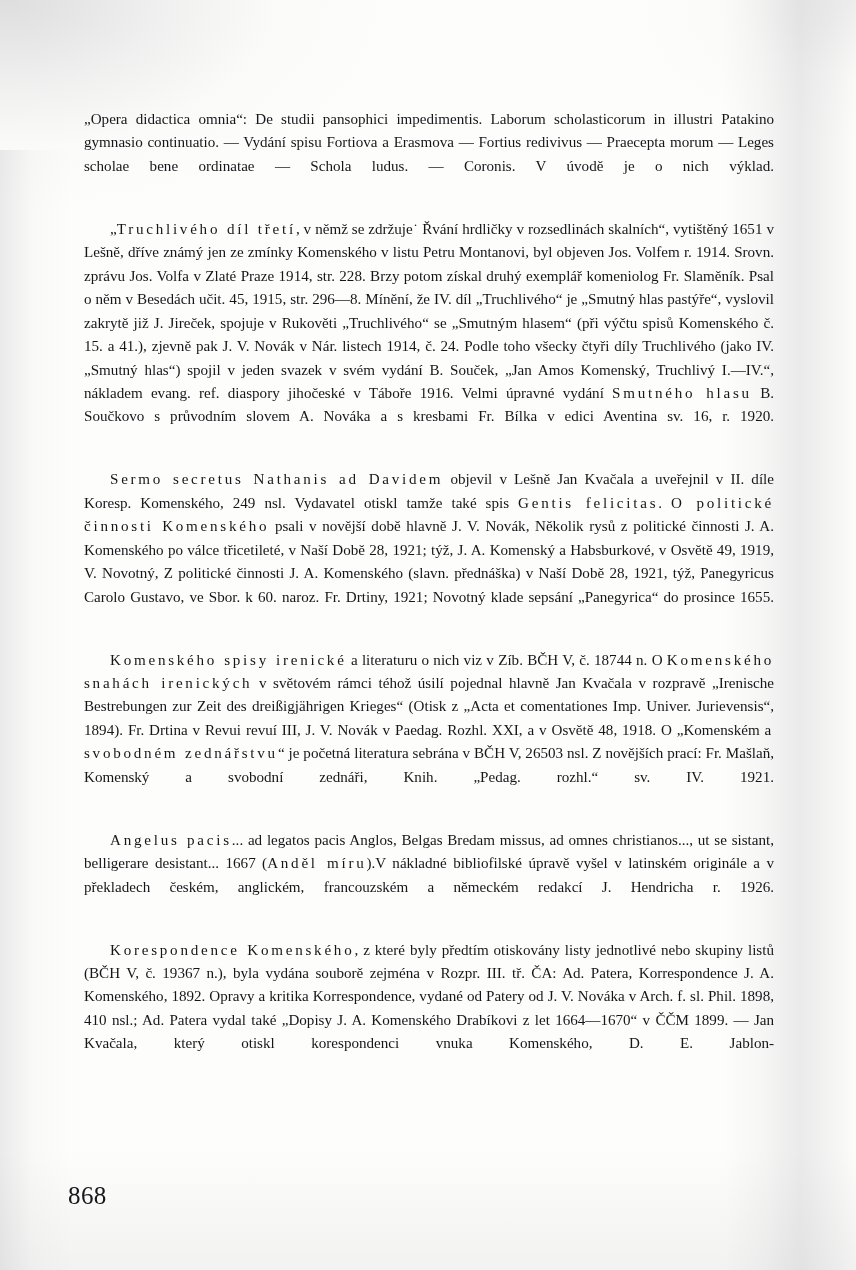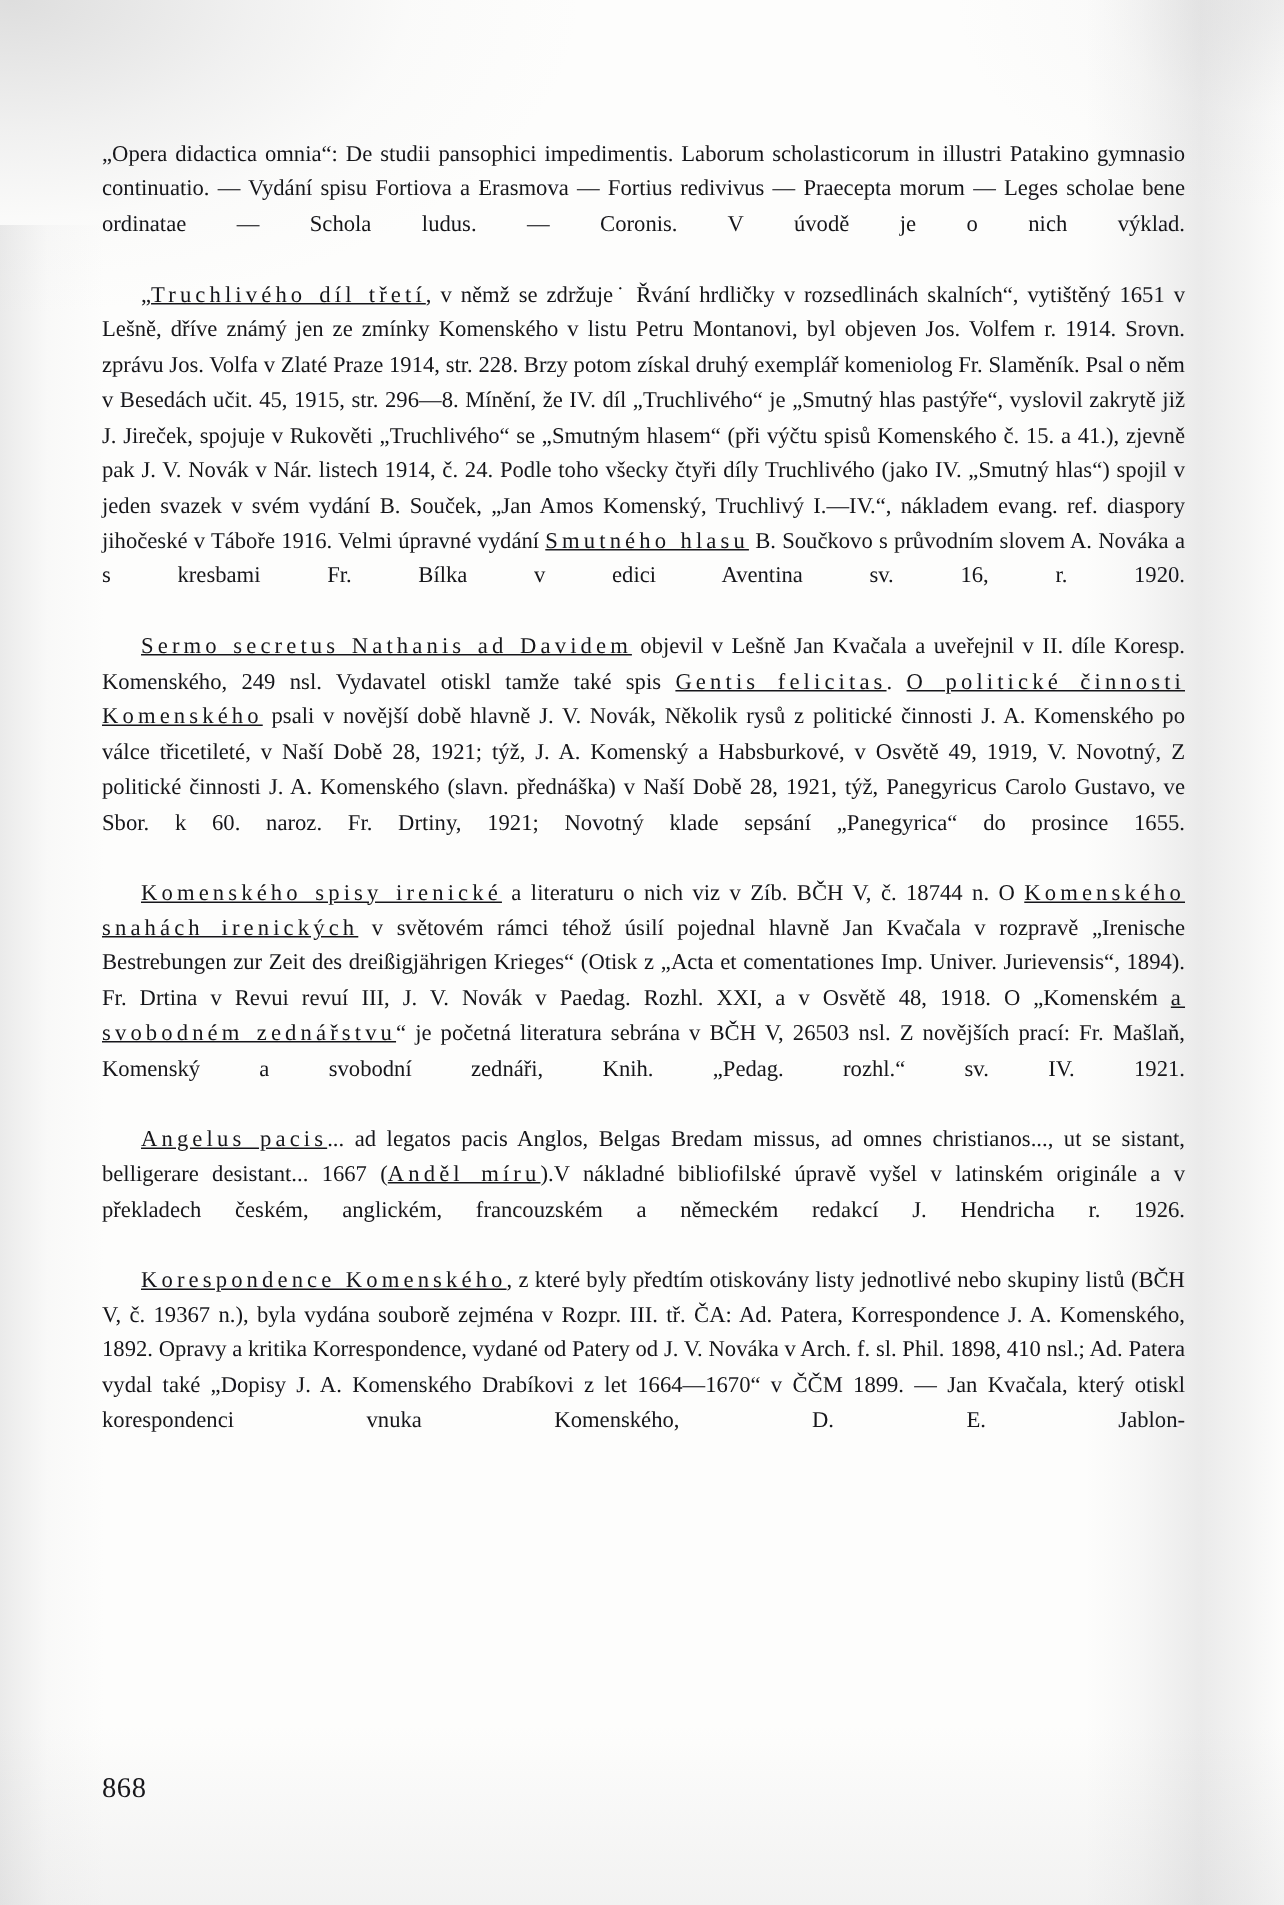--- a/index.html
+++ b/index.html
@@ -74,41 +74,41 @@
     top: 92px;
     width: 722px;
     text-align: justify;
     text-justify: inter-word;
     font-size: 15.1px;
     line-height: 23.45px;
     -webkit-font-smoothing: antialiased;
   }
 
   p.para {
-    margin: 0;
+    margin: 16px;
     text-indent: 0;
   }
   p.para.indent {
     text-indent: 26px;
   }
   
   p.para::after {
     content: "";
     display: inline-block;
     width: 100%;
   }
 
   .r-it { }
-  .r-sp { letter-spacing: 2.75px; text-decoration: underline; }
+  .r-sp { letter-spacing: 2.75px; }
 
   #pagenum {
     position: absolute;
     left: 68px;
     top: 1182px;
-    font-size: 19px;
+    font-size: 25px;
     letter-spacing: 0.4px;
     color: #17171b;
   }
 </style>
 </head>
 <body>
 
 <div id="page">
 
   <div class="scan-shade" id="shade-topleft"></div>

